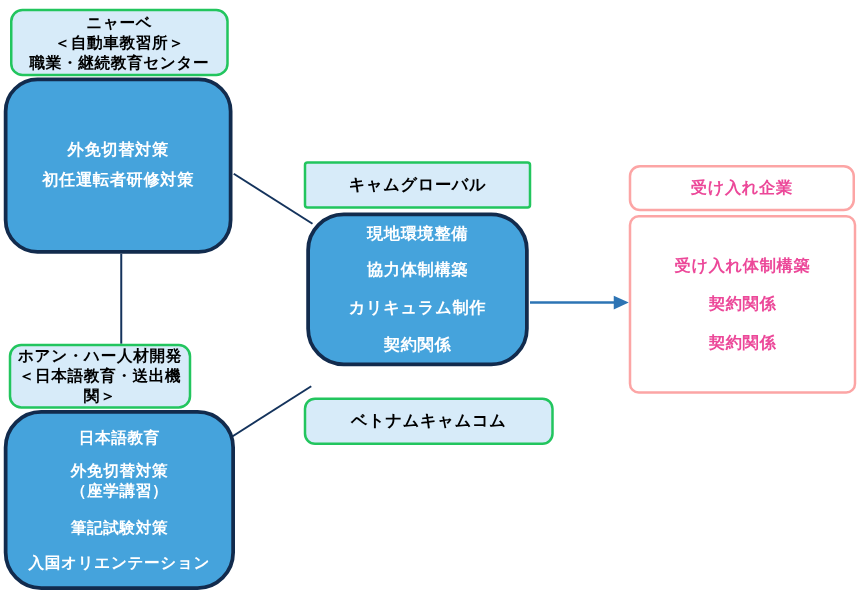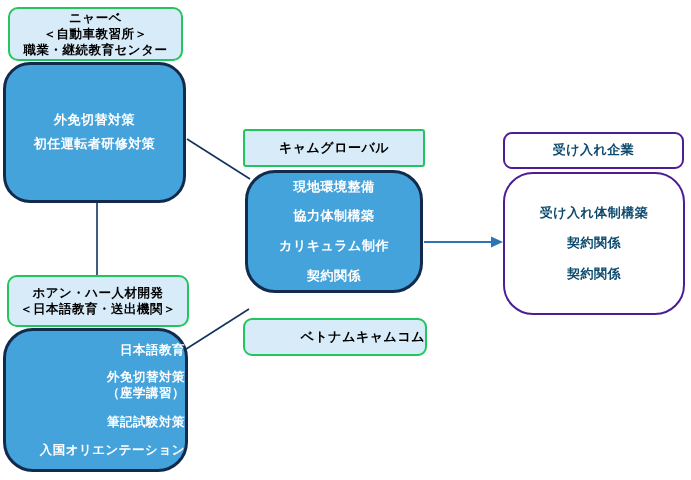--- a/index.html
+++ b/index.html
@@ -32,39 +32,39 @@
     color:#000000;
   }
   .dark{
     background:#45a3dc;
     border:3px solid #122b4d;
     border-radius:30px;
     color:#ffffff;
   }
   .whitebox{
     background:#ffffff;
-    border:2px solid #4c1d95;
-    color:#0c4a6e;
+    border:2px solid #fca5a5;
+    color:#ec4899;
   }
   .hdr-one{font-size:13px;}
   .gap7{gap:7px;}
-  .gap12{gap:12px;align-items:flex-end;}
+  .gap12{gap:12px;}
   .gap13{gap:13px;}
   .gap14{gap:14px;}
   .tight{line-height:1.25;}
   
   .boxA{left:8px;  top:7px;   width:175px; height:54px; font-size:12.5px;}
   .boxB{left:3px;  top:62px;  width:183px; height:141px;border-radius:27px;}
-  .boxC{left:7px;  top:275px; width:182px; height:52px; font-size:12.5px;}
+  .boxC{left:7px;  top:275px; width:146px; height:52px; font-size:12.5px;}
   .boxD{left:3px;  top:328px; width:185px; height:144px; font-size:12.5px;}
   .boxE{left:243px;top:129px; width:182px; height:38px; border-radius:3px;}
   .boxF{left:245px;top:170px; width:178px; height:123px;}
-  .boxG{left:243px;top:318px; width:184px; height:38px; border-radius:9px;align-items:flex-end;}
+  .boxG{left:243px;top:318px; width:200px; height:38px; border-radius:9px;}
   .boxH{left:503px;top:132px; width:181px; height:37px; border-radius:9px;}
-  .boxI{left:503px;top:172px; width:182px; height:143px; border-radius:30px;}
+  .boxI{left:503px;top:172px; width:182px; height:143px; border-radius:8px;}
   .subgroup{display:flex;flex-direction:column;align-items:center;gap:0;}
 </style>
 </head>
 <body>
 
 <div class="canvas">
 
   <svg class="connectors" width="691" height="480" viewBox="0 0 691 480">
     <line x1="187" y1="139" x2="250" y2="179" stroke="#14335c" stroke-width="1.6"></line>
     <line x1="97" y1="203" x2="97" y2="275" stroke="#14335c" stroke-width="1.6"></line>

